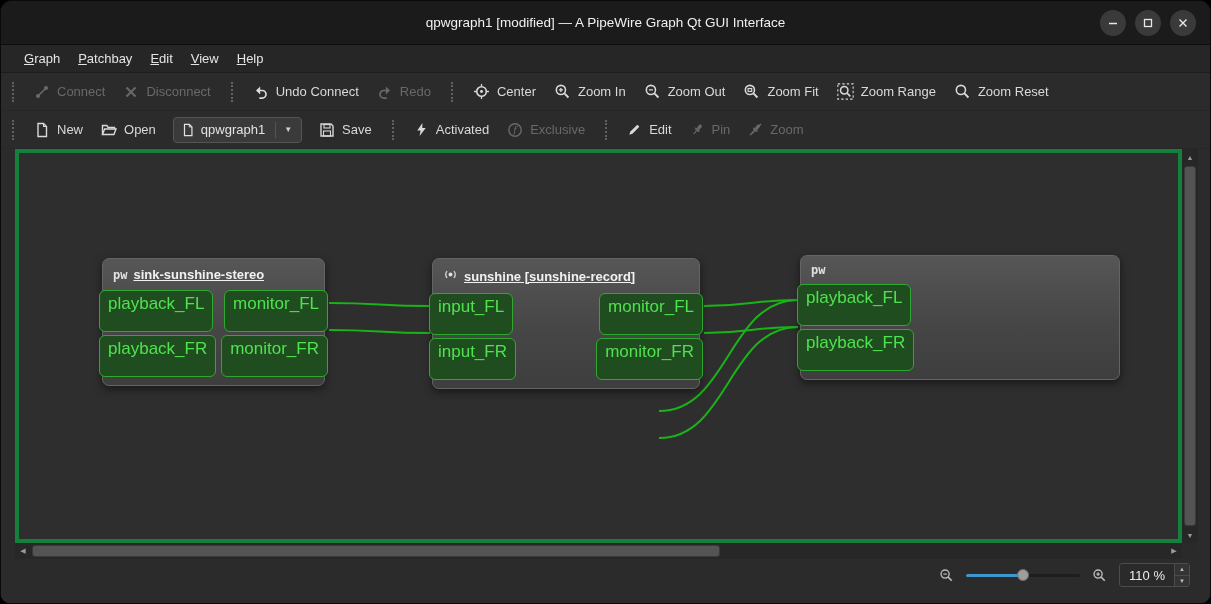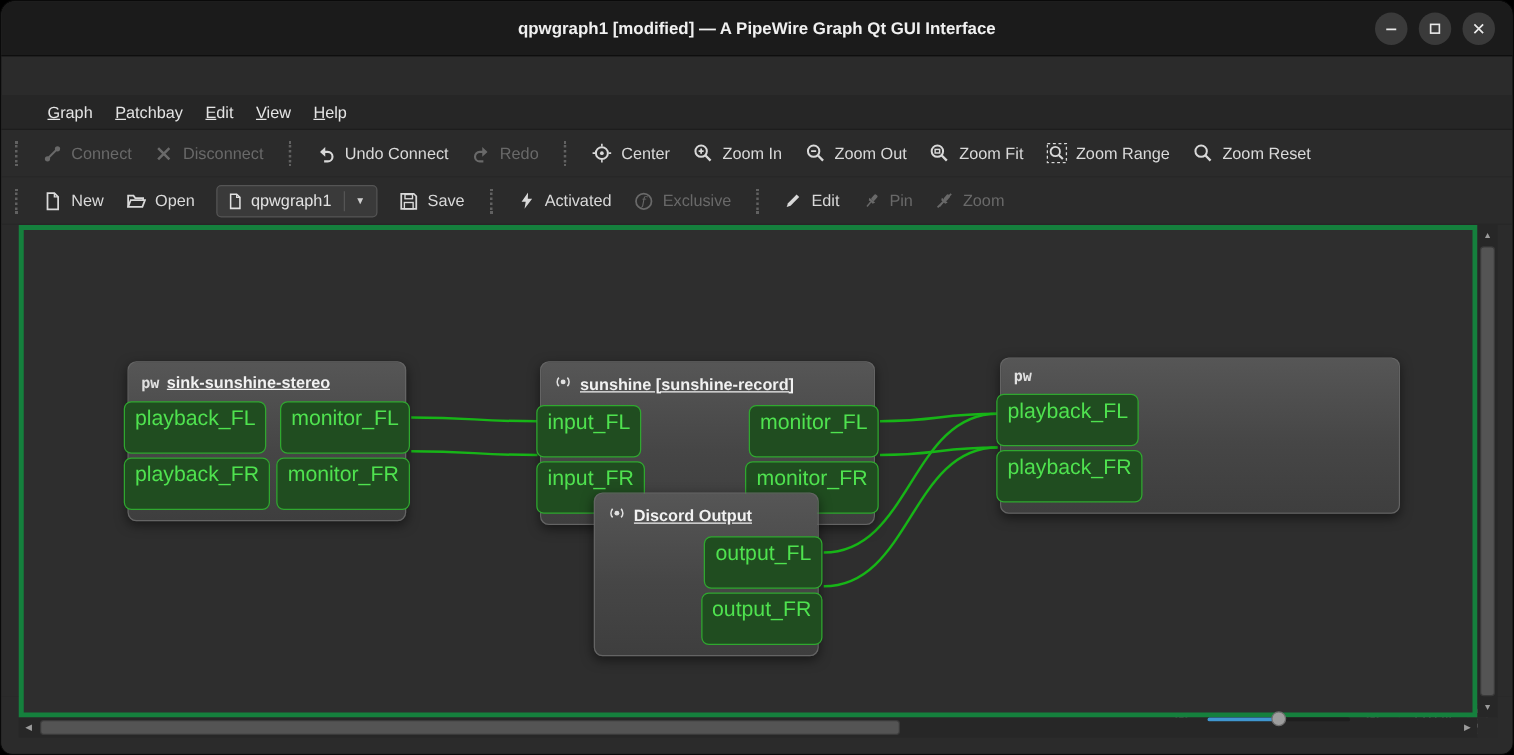--- a/index.html
+++ b/index.html
@@ -5,29 +5,29 @@
   * { margin:0; padding:0; box-sizing:border-box; }
   html,body { width:1211px; height:604px; background:#000; overflow:hidden; }
   body { font-family:"Liberation Sans","DejaVu Sans",sans-serif; font-size:13px; color:#dcdcdc; position:relative; }
 
   .window { position:absolute; inset:0; background:#2b2b2b; border-radius:12px 12px 10px 10px;
             overflow:hidden; display:flex; flex-direction:column; border:1px solid #0a0a0a; }
 
   
   .titlebar { flex:0 0 44px; background:#1b1b1b; position:relative; display:flex;
               align-items:center; justify-content:center; border-bottom:1px solid #0e0e0e; }
-  .title { font-weight:bold; color:#f0f0f0; font-size:13.5px; }
+  .title { font-weight:normal; color:#f0f0f0; font-size:13.5px; }
   .win-controls { position:absolute; right:14px; top:0; height:100%; display:flex; align-items:center; gap:9px; }
   .win-btn { width:26px; height:26px; border-radius:50%; background:#3a3a3a; display:flex;
              align-items:center; justify-content:center; color:#e8e8e8; }
   .win-btn svg { stroke:#e8e8e8; }
 
   
   .menubar { flex:0 0 28px; background:#262626; display:flex; align-items:center;
-             padding-left:28px; border-bottom:1px solid #1d1d1d;margin-top:31px; }
+             padding-left:14px; border-bottom:1px solid #1d1d1d; }
   .menu-item { padding:4px 9px; color:#e4e4e4; }
 
   
   .toolbar { flex:0 0 38px; background:#2b2b2b; display:flex; align-items:center; border-bottom:1px solid #272727; }
   .tb-handle { width:5px; height:20px; margin:0 8px 0 11px; border-left:2px dotted #616161; }
   .tb-btn { background:none; border:none; font:inherit; color:#d9d9d9; display:flex; align-items:center;
             gap:7px; padding:5px 9px; border-radius:4px; cursor:default; white-space:nowrap; }
   .tb-btn.disabled { color:#696969; }
   .icon { display:inline-flex; align-items:center; justify-content:center; }
   .icon svg { display:block; }
@@ -387,37 +387,20 @@
             <div class="node-head">
               <span class="node-icon pw">pw</span>
             </div>
             <div class="port-row">
               <span class="port in">playback_FL</span>
               <span class="port-spacer"></span>
             </div>
             <div class="port-row">
               <span class="port in">playback_FR</span>
               <span class="port-spacer"></span>
-            </div>
-          </div>
-          <div class="node" style="left: 456px; top: 210px; width: 180px;">
-            <div class="node-head">
-              <span class="node-icon"><svg viewBox="0 0 16 16" width="15" height="15">
-                  <circle cx="8" cy="8" r="2.1" fill="currentColor"></circle>
-                  <path d="M4.4 4.4 A5.1 5.1 0 0 0 4.4 11.6 M11.6 4.4 A5.1 5.1 0 0 1 11.6 11.6" fill="none" stroke="currentColor" stroke-width="1.3"></path>
-                </svg></span>
-              <span class="node-title">Discord Output</span>
-            </div>
-            <div class="port-row">
-              <span class="port-spacer"></span>
-              <span class="port out">output_FL</span>
-            </div>
-            <div class="port-row">
-              <span class="port-spacer"></span>
-              <span class="port out">output_FR</span>
             </div>
           </div>
         </div>
 
       <div class="vscroll">
         <div class="sb-arrow" style="top:0;left:0;">▲</div>
         <div class="sb-handle"></div>
         <div class="sb-arrow" style="bottom:0;left:0;">▼</div>
       </div>
 

